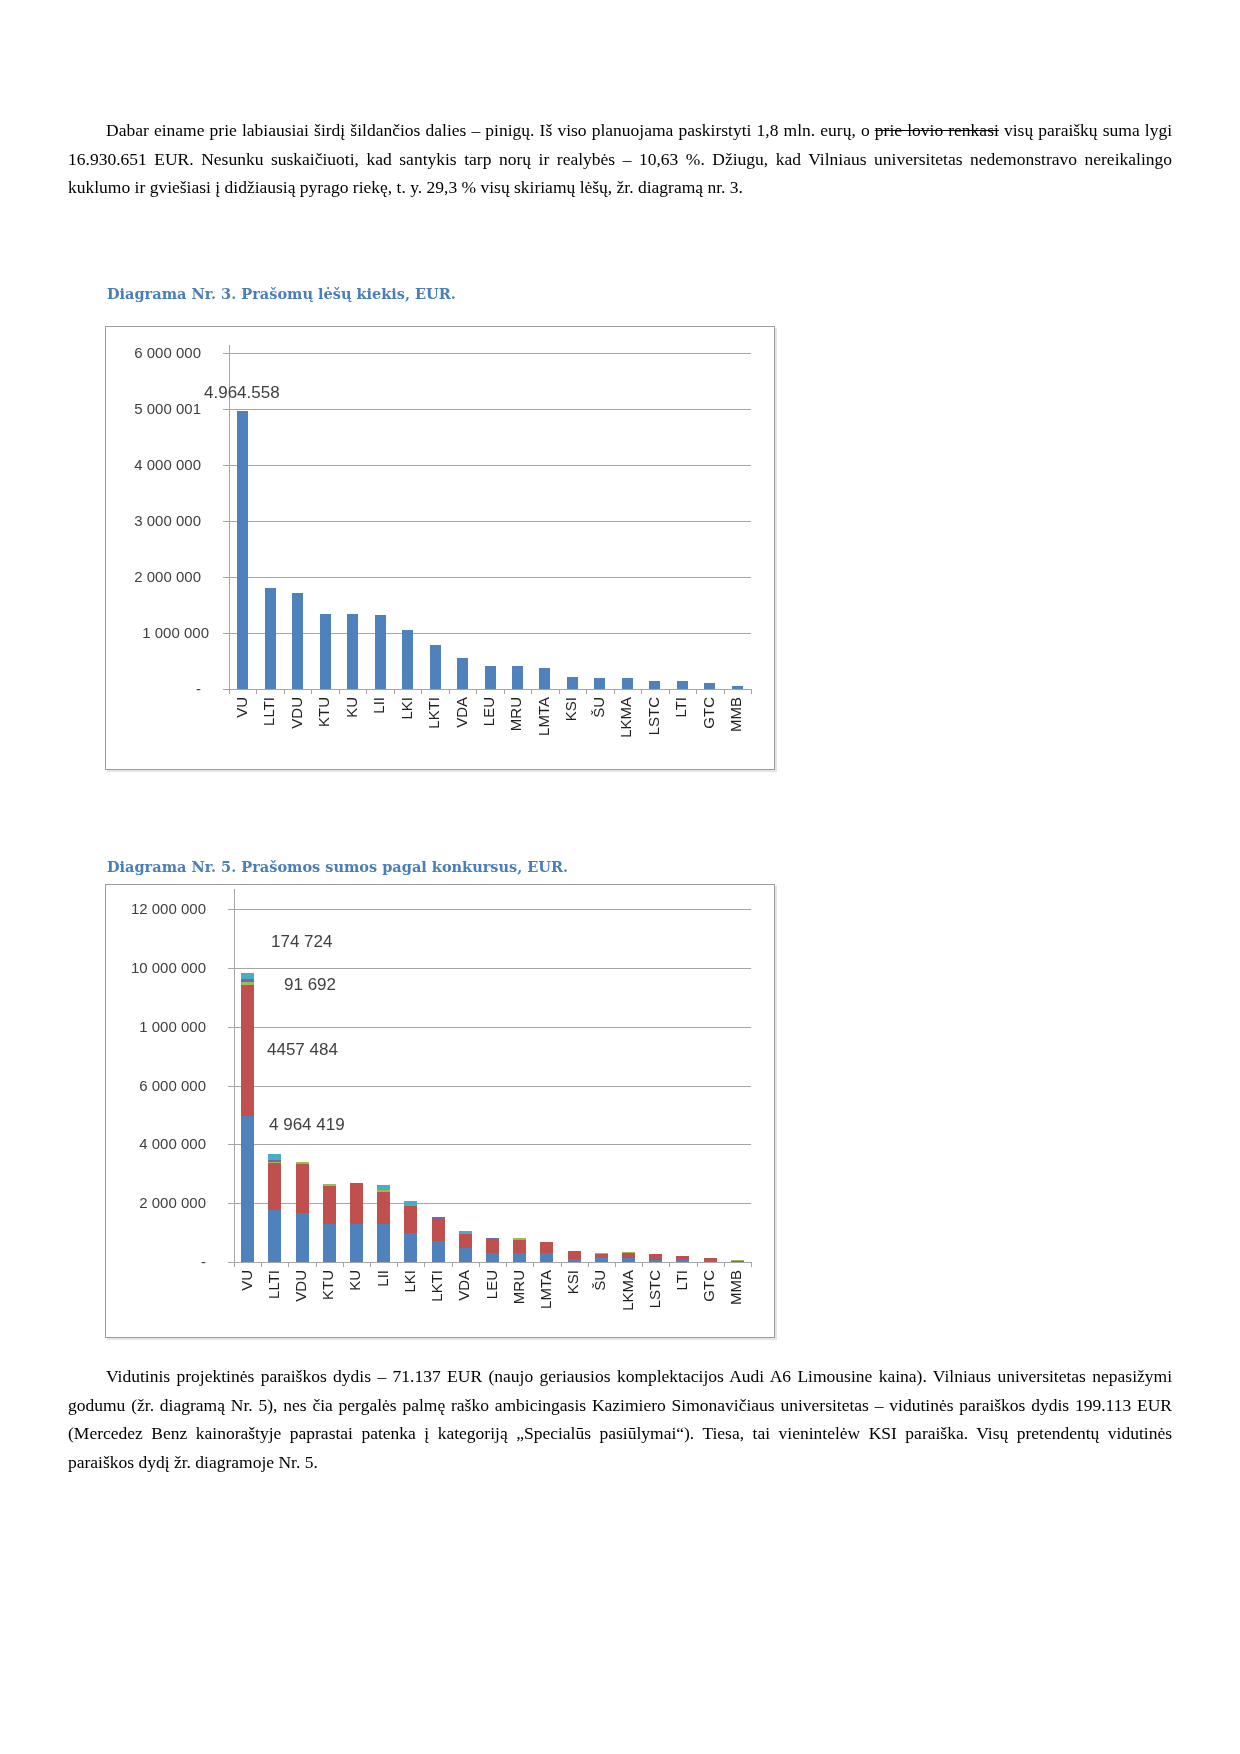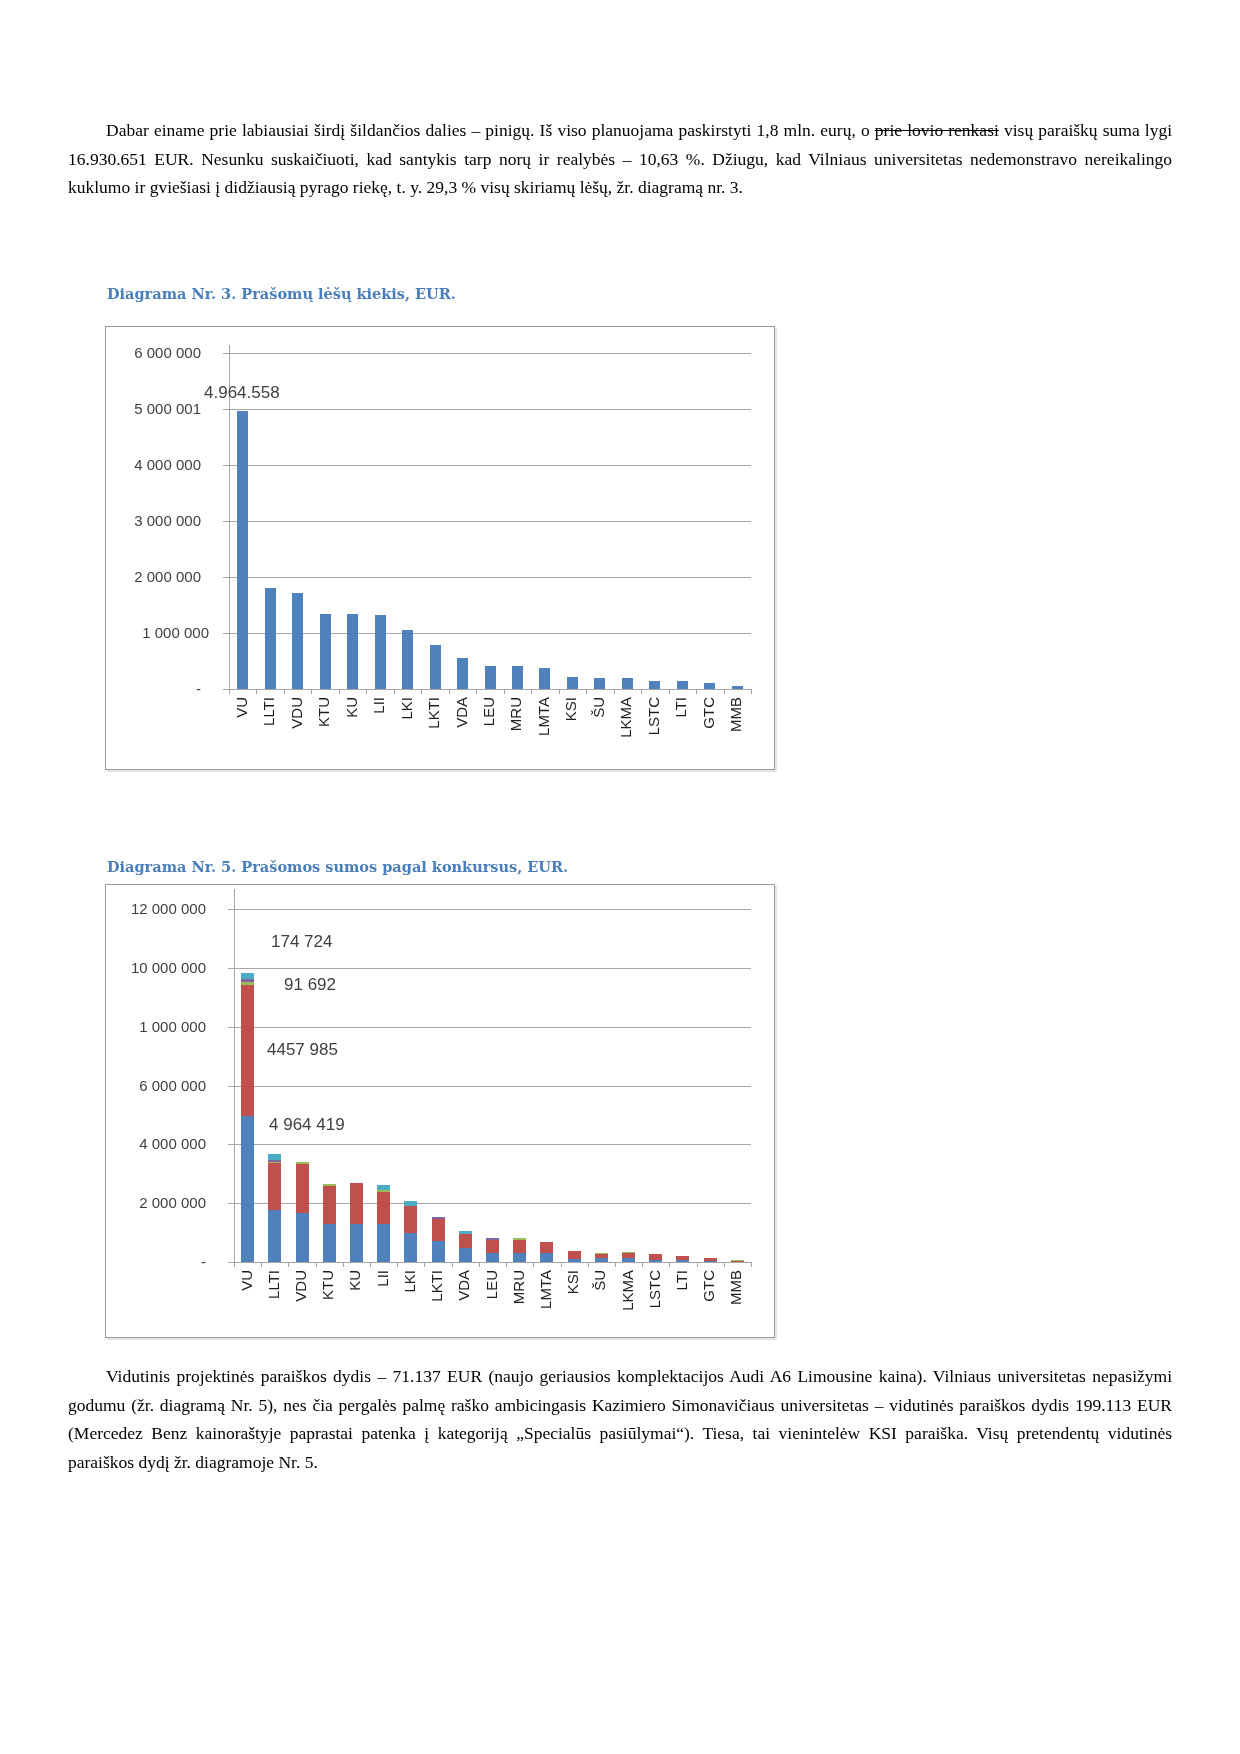--- a/index.html
+++ b/index.html
@@ -229,18 +229,18 @@
       <div class="catlbl" style="left: 566.974px; top: 385px;">LTI</div>
       <div style="position: absolute; left: 597.684px; top: 375.529px; width: 13px; height: 1.47083px; background: rgb(79, 129, 189);"></div>
       <div style="position: absolute; left: 597.684px; top: 372.587px; width: 13px; height: 2.94167px; background: rgb(192, 80, 77);"></div>
       <div class="catlbl" style="left: 594.184px; top: 385px;">GTC</div>
       <div style="position: absolute; left: 624.895px; top: 376.412px; width: 13px; height: 0.588333px; background: rgb(79, 129, 189);"></div>
       <div style="position: absolute; left: 624.895px; top: 375.529px; width: 13px; height: 0.8825px; background: rgb(192, 80, 77);"></div>
       <div style="position: absolute; left: 624.895px; top: 374.941px; width: 13px; height: 0.588333px; background: rgb(155, 187, 89);"></div>
       <div class="catlbl" style="left: 621.395px; top: 385px;">MMB</div>
       <div class="ann" style="left: 165px; top: 47px;">174 724</div>
       <div class="ann" style="left: 178px; top: 90px;">91 692</div>
-      <div class="ann" style="left: 161px; top: 155px;">4457 985</div>
+      <div class="ann" style="left: 161px; top: 155px;">4457 484</div>
       <div class="ann" style="left: 163px; top: 230px;">4 964 419</div>
     </div>
 
   <p class="para" id="p3" style="top:1362px;"><span>Vidutinis projektinės paraiškos dydis – 71.137 EUR (naujo geriausios komplektacijos Audi A6 Limousine kaina). Vilniaus universitetas nepasižymi godumu (žr. diagramą Nr. 5), nes čia pergalės palmę raško ambicingasis Kazimiero Simonavičiaus universitetas – vidutinės paraiškos dydis 199.113 EUR (Mercedez Benz kainoraštyje paprastai patenka į kategoriją „Specialūs pasiūlymai“). Tiesa, tai vienintelėw KSI paraiška. Visų pretendentų vidutinės paraiškos dydį žr. diagramoje Nr. 5.</span></p>
 </div>
 
 </body></html>

